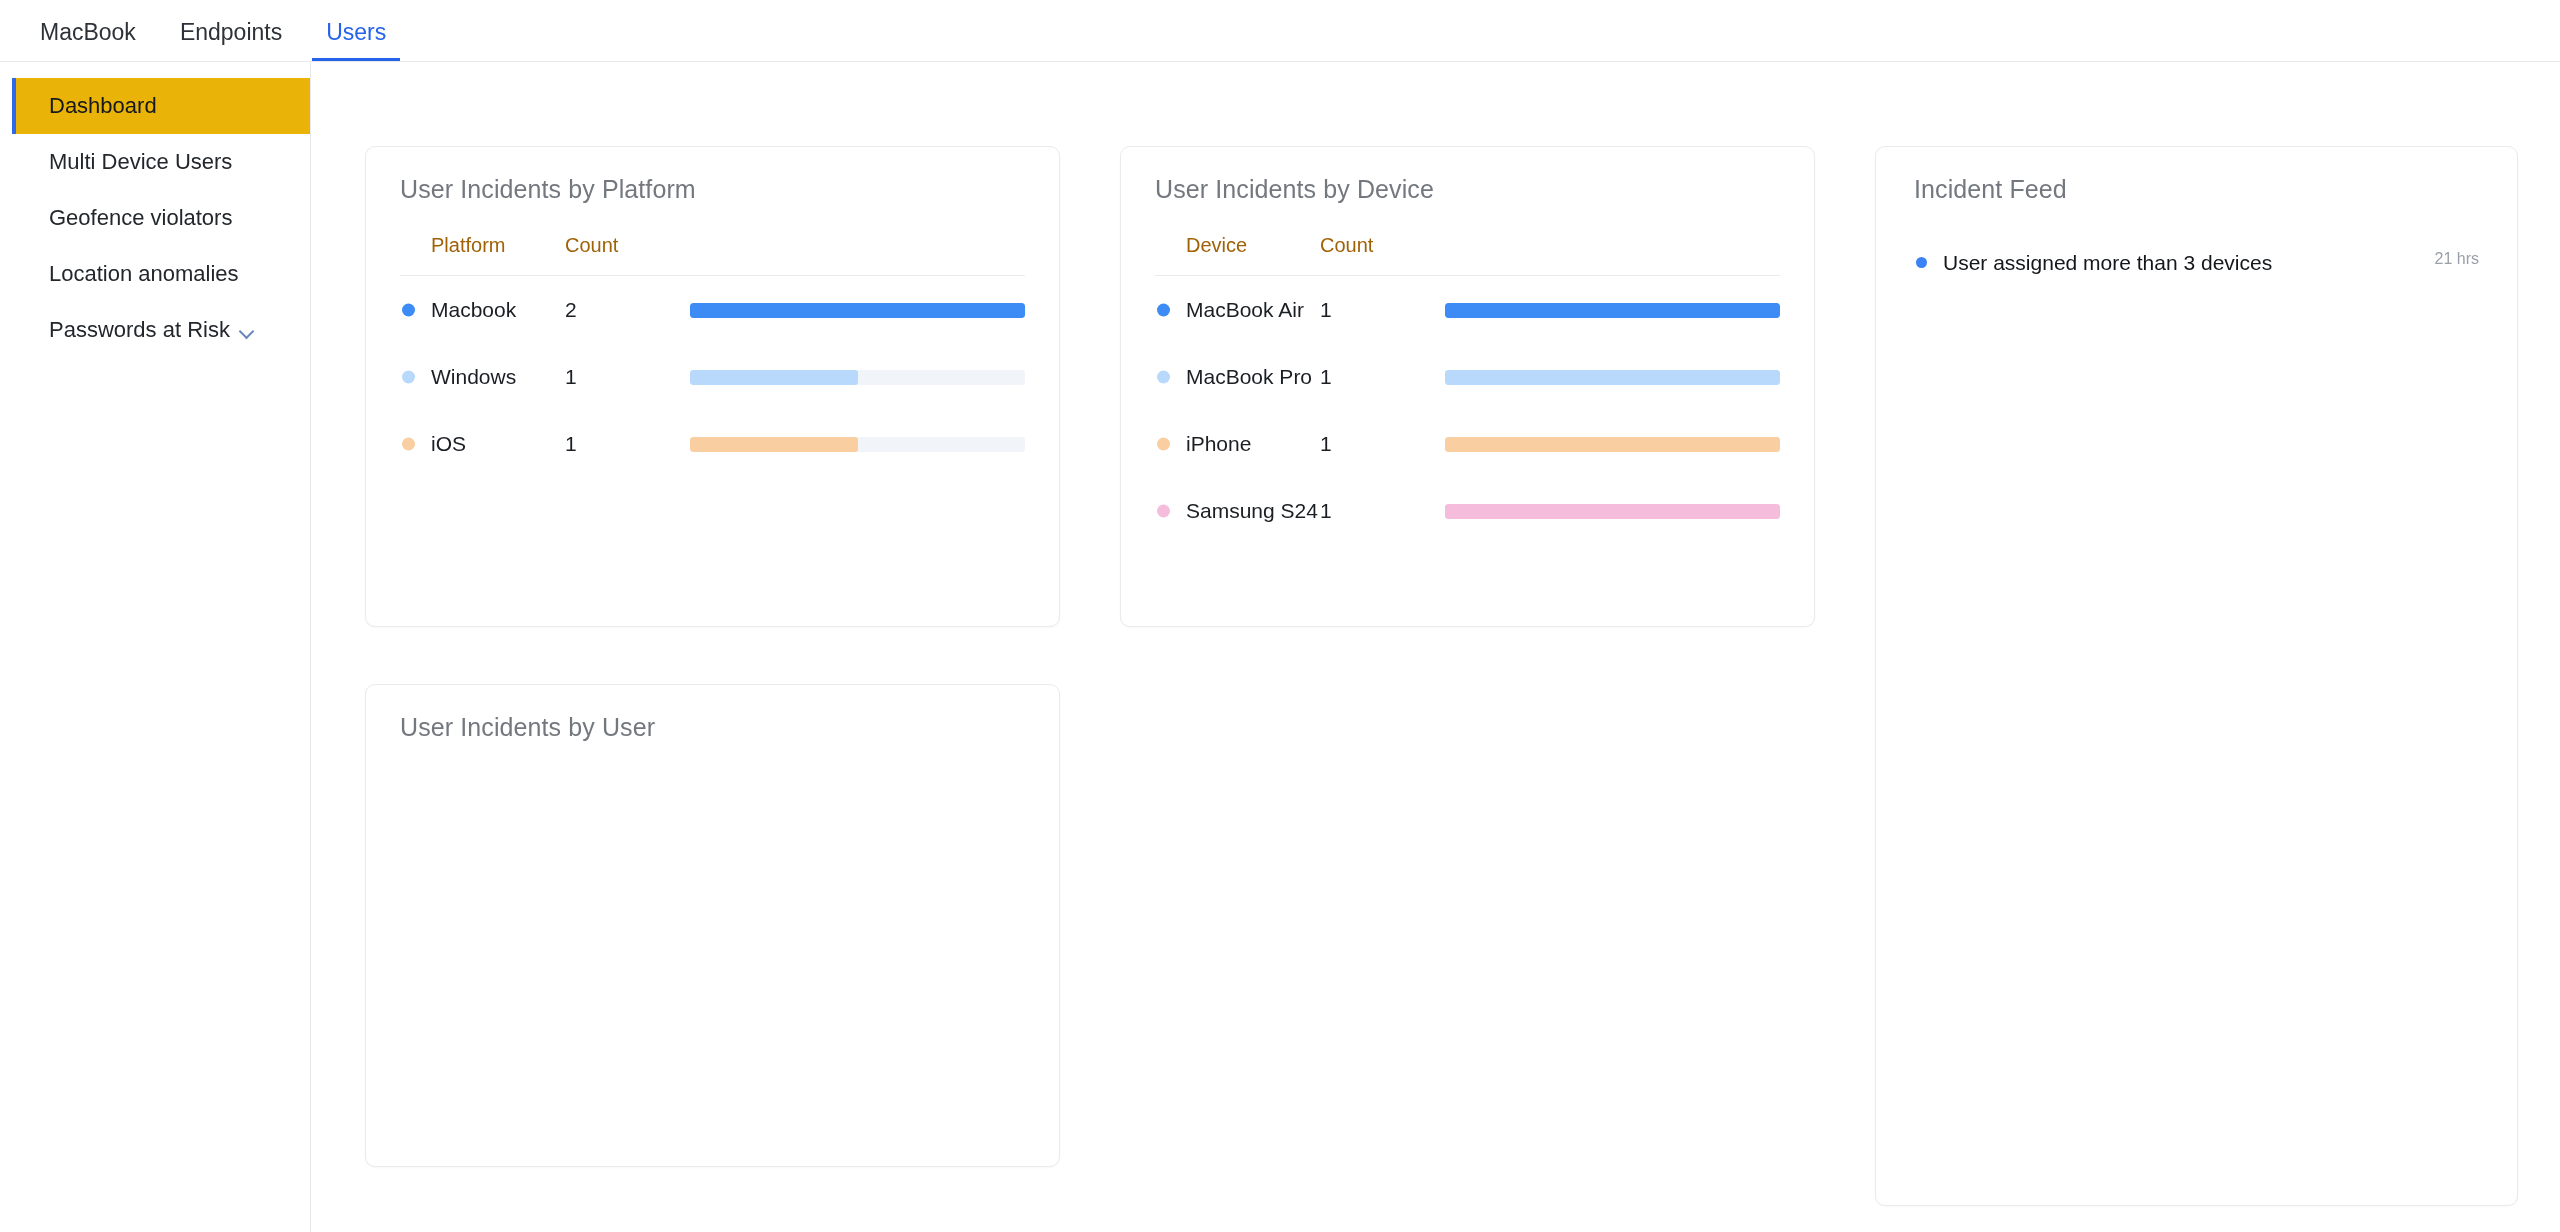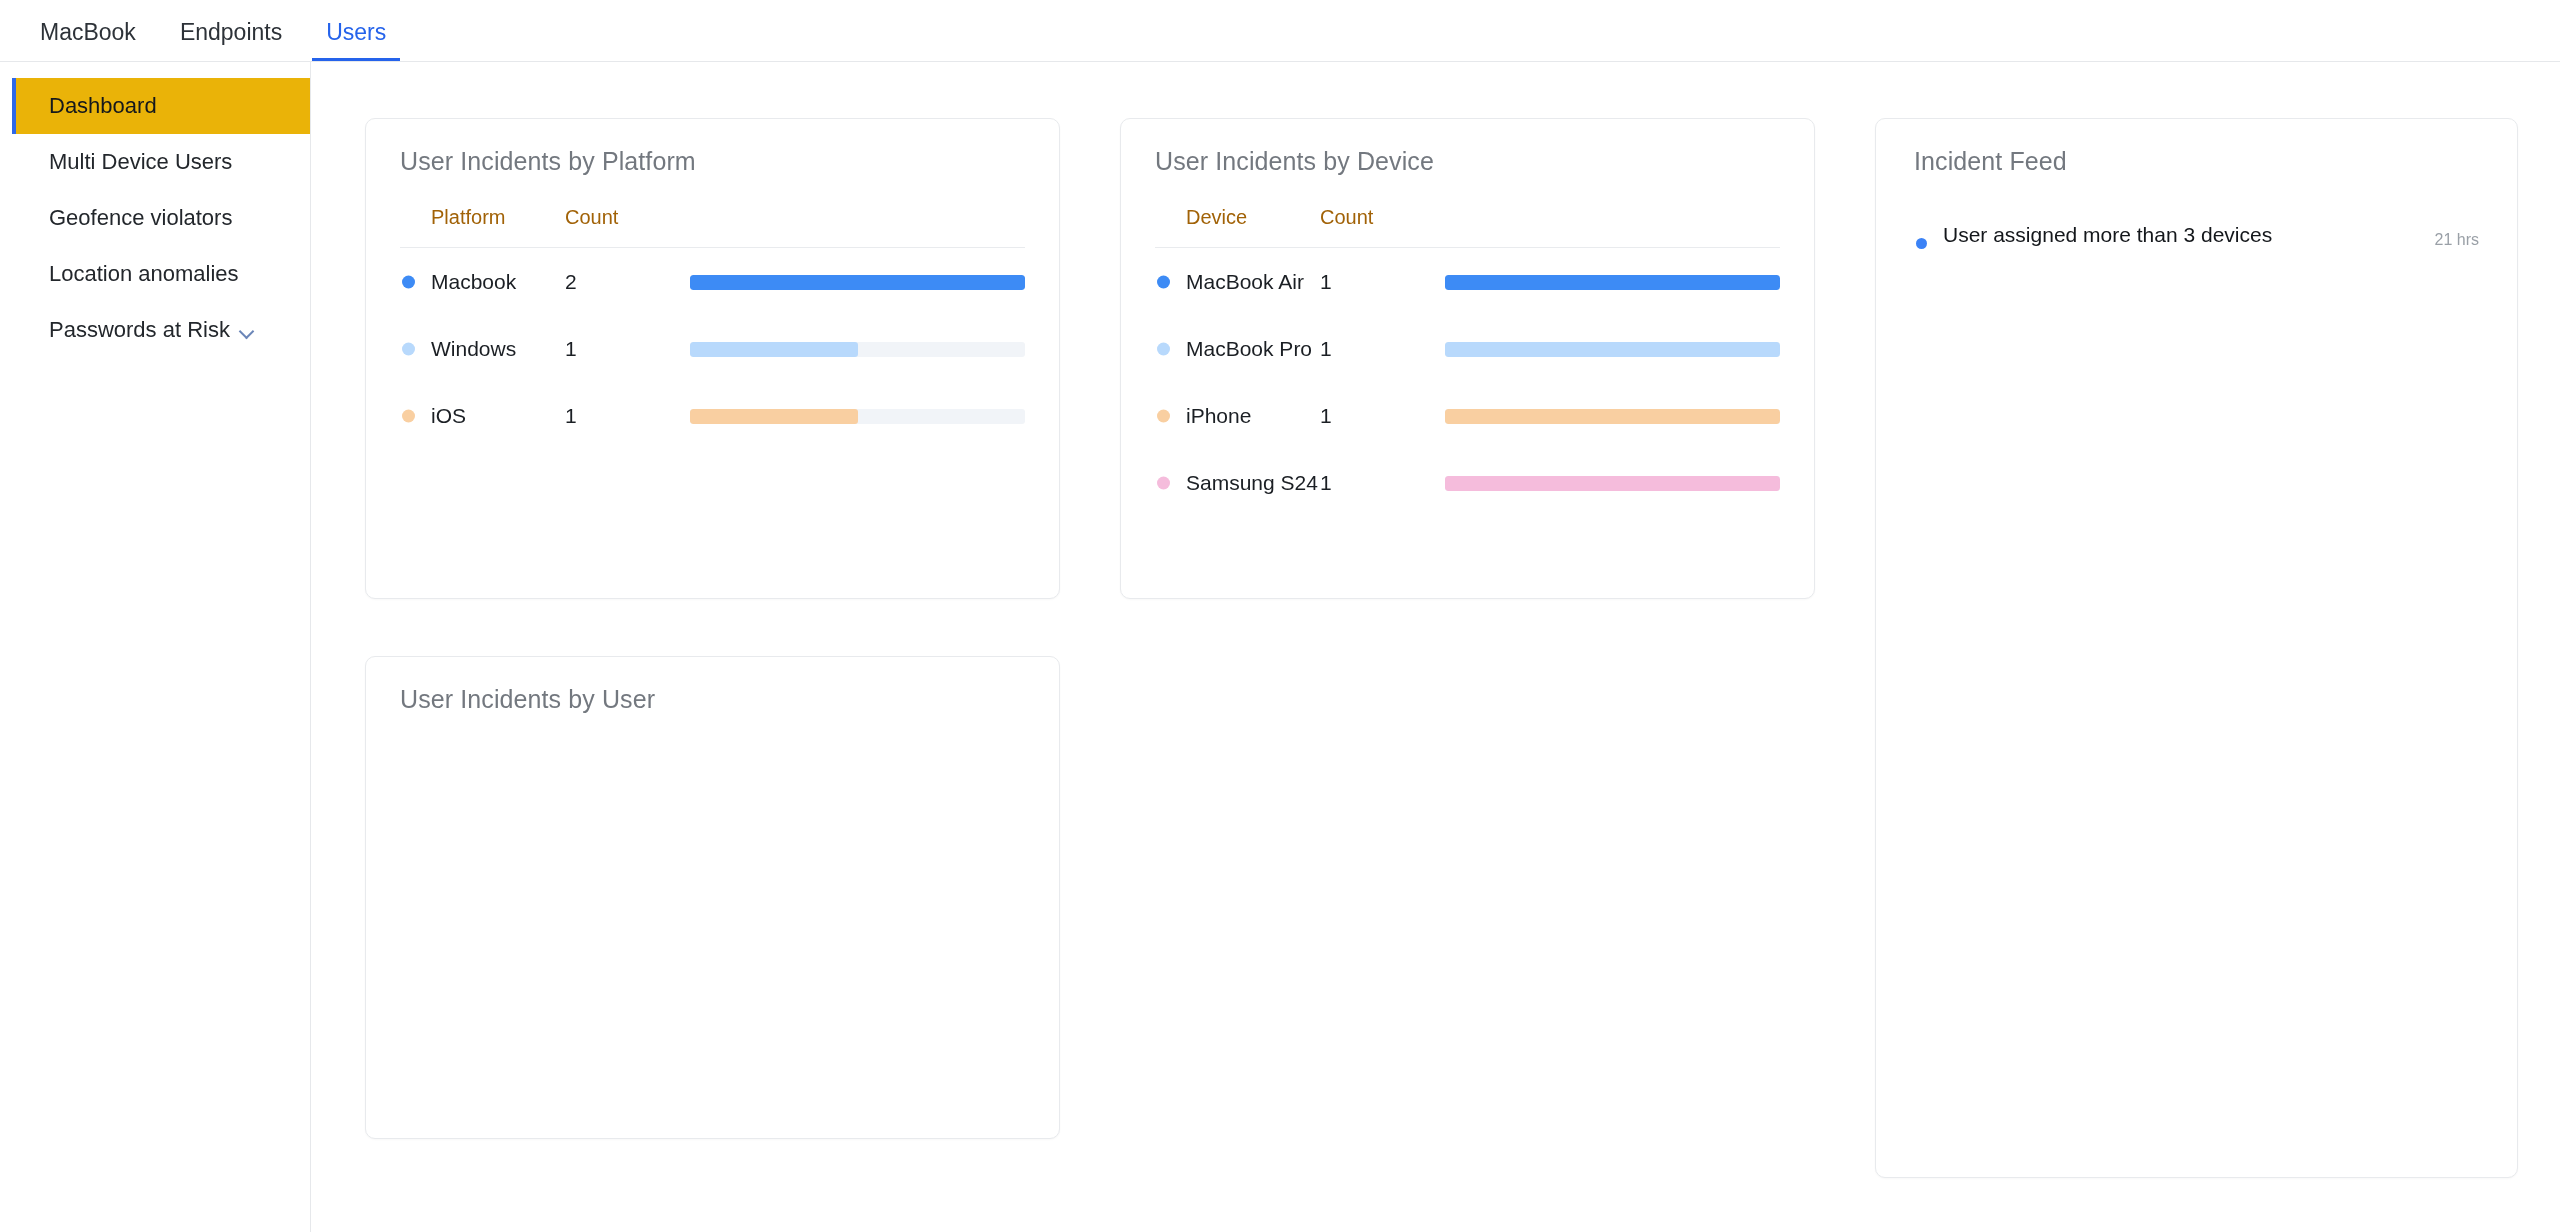--- a/index.html
+++ b/index.html
@@ -92,20 +92,21 @@
     background: #ffffff;
     padding: 56px 42px 0 54px;
     overflow: hidden;
   }
   .grid {
     display: grid;
     grid-template-columns: 695px 695px 1fr;
     grid-auto-rows: min-content;
     column-gap: 60px;
     row-gap: 18px;
+    margin-top: 28px;
   }
 
   .card {
     background: #ffffff;
     border: 1px solid #e8eaed;
     border-radius: 10px;
     box-shadow: 0 1px 2px rgba(16,24,40,0.03);
     padding: 28px 34px 30px 34px;
   }
   .card-pf  { grid-column: 1; grid-row: 1; height: 481px; }
@@ -159,21 +160,21 @@
     border-radius: 3px;
     background: #f1f4f8;
     width: 100%;
     overflow: hidden;
   }
   .bar-fill { height: 100%; border-radius: 3px; }
 
   
   .feed-item {
     display: flex;
-    align-items: flex-end;
+    align-items: flex-start;
     padding-top: 14px;
   }
   .feed-dot {
     width: 11px; height: 11px;
     border-radius: 50%;
     background: #3b82f6;
     margin: 9px 16px 0 2px;
     flex: 0 0 11px;
   }
   .feed-text {

